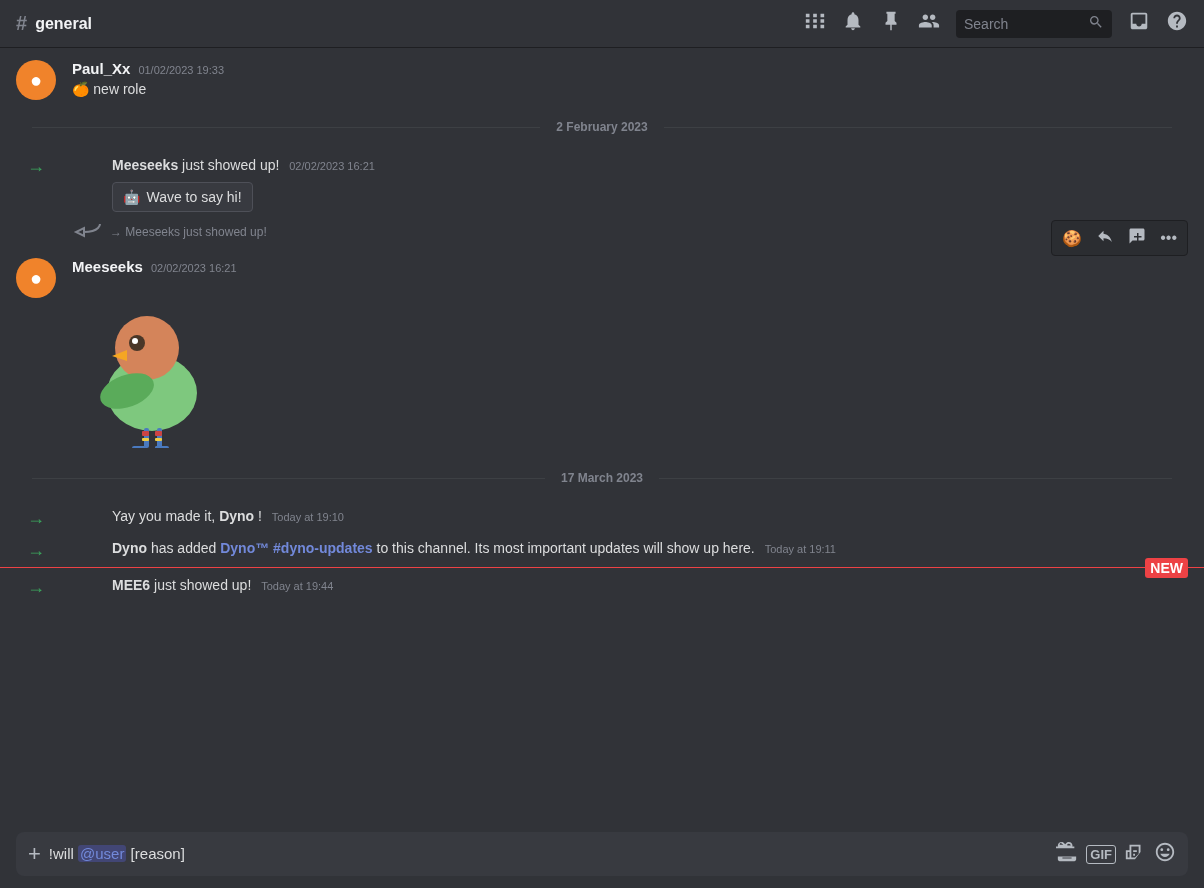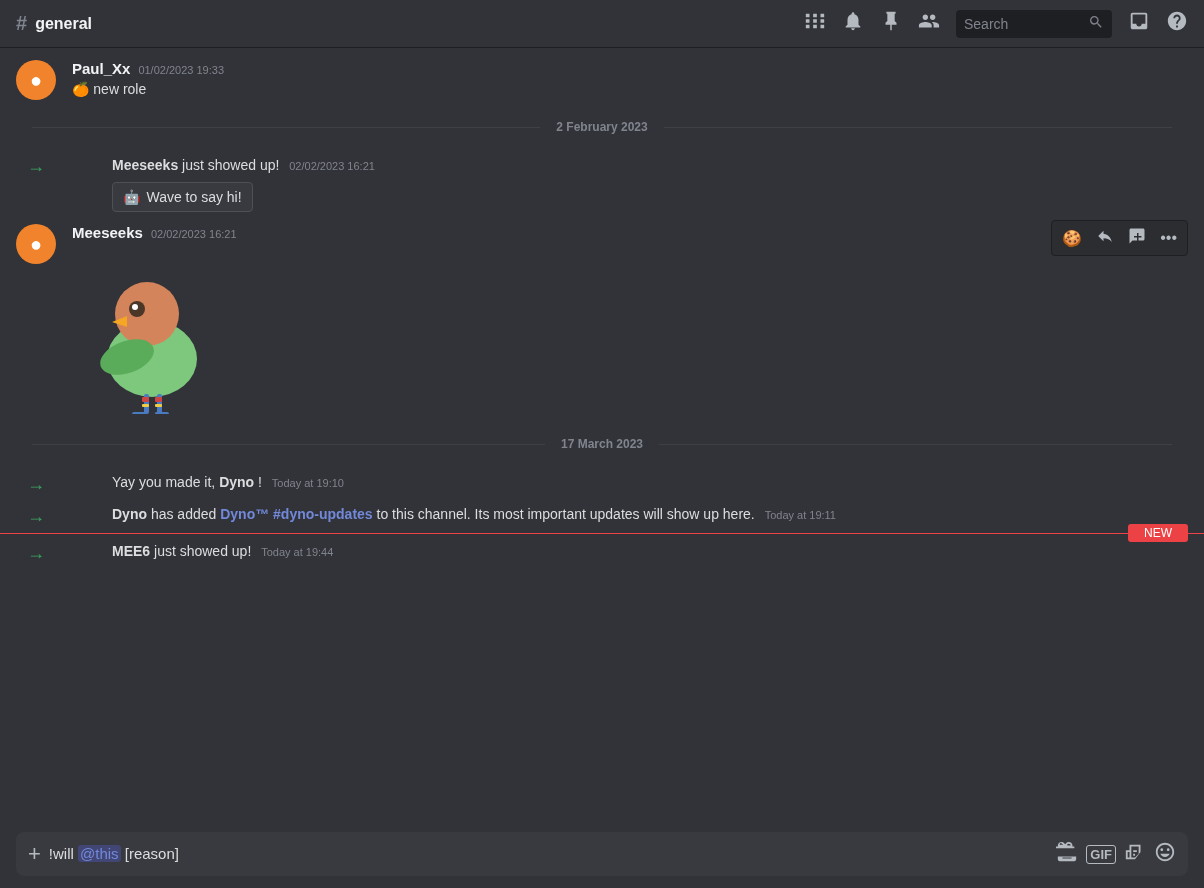--- a/index.html
+++ b/index.html
@@ -218,23 +218,23 @@
       background: #ed4245;
       margin: 2px 0;
       position: relative;
     }
     .red-divider .new-badge-inline {
       position: absolute;
       right: 16px;
       top: -9px;
       background: #ed4245;
       color: white;
-      font-size: 12px;
-      font-weight: 400;
-      padding: 2px 16px;
+      font-size: 14px;
+      font-weight: 700;
+      padding: 2px 5px;
       border-radius: 3px;
     }
 
     
     .input-area {
       background: #313338;
       padding: 12px 16px;
       flex-shrink: 0;
     }
     .input-box {
@@ -391,20 +391,26 @@
       </div>
       <button class="wave-button">
         <span>🤖</span>
         <span>Wave to say hi!</span>
       </button>
     </div>
   </div>
 
   <div class="message message-with-reply" style="flex-direction:column; padding-top:8px; position:relative;">
 
+    <div style="display:flex; align-items:center; gap:6px; padding-left:56px; margin-bottom:2px;">
+      <svg width="32" height="16" viewBox="0 0 32 16" fill="none" style="flex-shrink:0;">
+        <path d="M28 0 C28 0 28 8 12 8 L12 4 L4 8 L12 12 L12 8" stroke="#80848e" stroke-width="2" fill="none"></path>
+      </svg>
+      <span style="color:#80848e; font-size:12px;">→ Meeseeks just showed up!</span>
+    </div>
 
     <div style="display:flex; gap:16px; padding: 0 0;">
       <div class="discord-avatar" style="background:#f0832b; color:white; font-size:20px; flex-shrink:0;">
         ●
       </div>
       <div class="message-content">
         <div class="message-header">
           <span class="message-username">Meeseeks</span>
           <span class="message-timestamp">02/02/2023 16:21</span>
         </div>
@@ -500,21 +506,21 @@
       </div>
     </div>
   </div>
 
 </div>
 
 <div class="input-area">
   <div class="input-box">
     <span class="input-plus">+</span>
     <div class="input-field" contenteditable="true" style="padding: 10px 0px;">
-      <span>!will </span><span class="input-mention">@this</span><span> [reason]</span>
+      <span>!will </span><span class="input-mention">@user</span><span> [reason]</span>
     </div>
     <div class="input-icons">
 
       <span class="input-icon" title="Gift">
         <svg width="22" height="22" viewBox="0 0 24 24" fill="currentColor">
           <path d="M20 6h-2.18c.07-.33.18-.63.18-1 0-2.21-1.79-4-4-4-1.19 0-2.24.54-2.97 1.37L10 3.68l-1.03-1.3C8.24 1.54 7.19 1 6 1 3.79 1 2 2.79 2 5c0 .37.11.67.18 1H0v2h20V6zm-7.76-2.24C12.61 3.3 13.26 3 14 3c1.1 0 2 .9 2 2h-3.38l-.38-.24zM6 3c.74 0 1.39.3 1.76.76L7.38 4H4c0-1.1.9-2 2-2zM2 20c0 1.1.9 2 2 2h16c1.1 0 2-.9 2-2v-3H2v3zm5-2h10v1H7v-1z"></path>
         </svg>
       </span>
 
       <span class="input-icon" title="GIF" style="font-weight:700; font-size:13px; border:1.5px solid #b5bac1; border-radius:3px; padding:1px 3px;">GIF</span>

